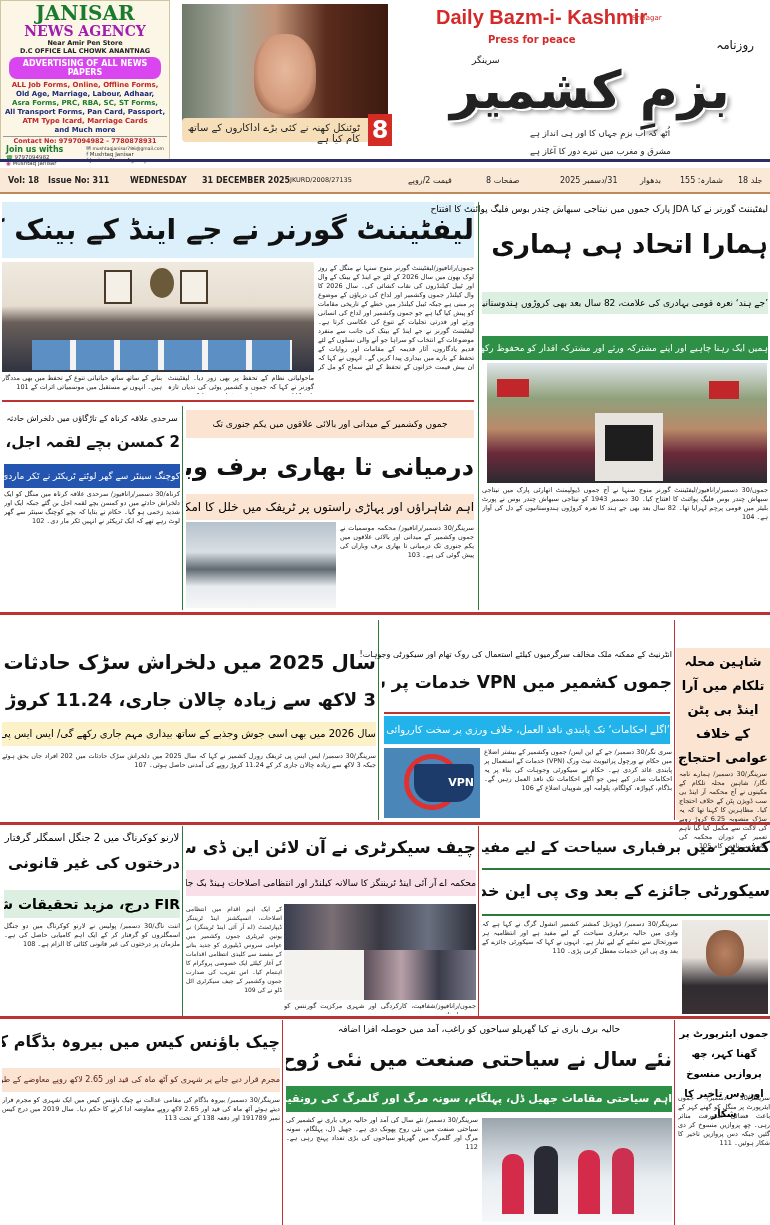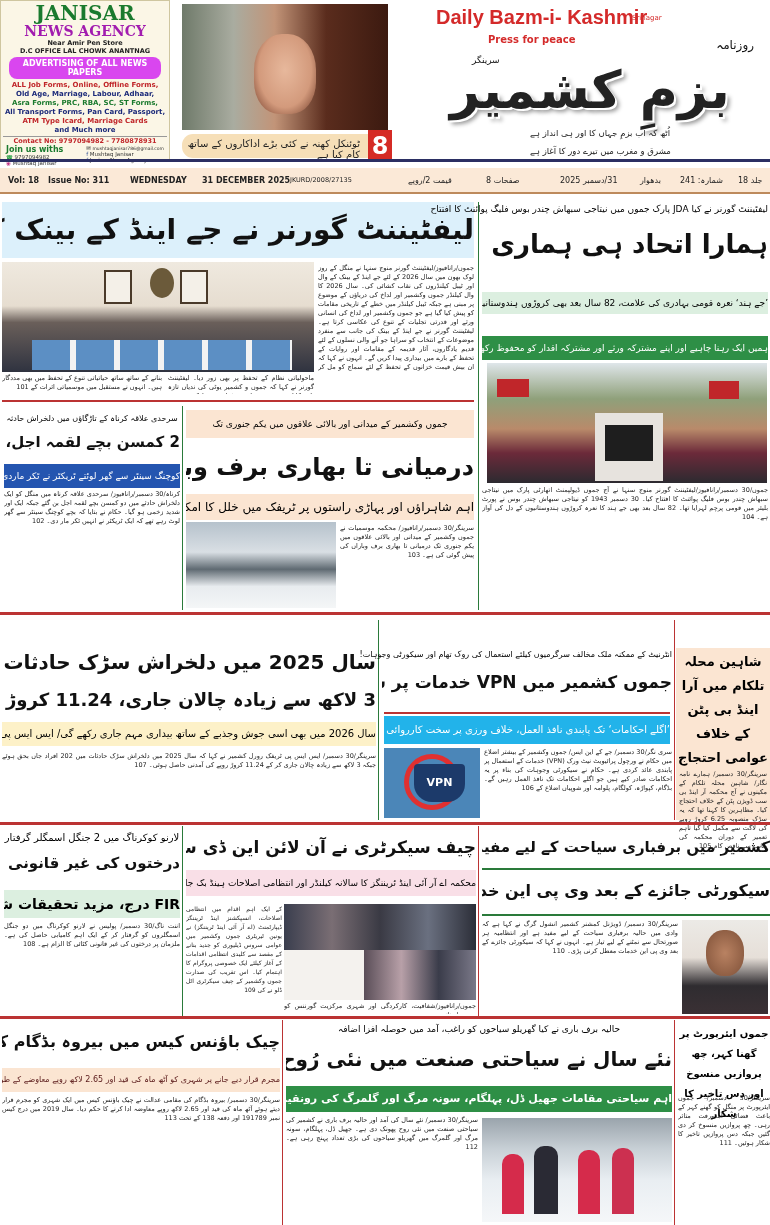--- a/index.html
+++ b/index.html
@@ -18,21 +18,21 @@
   #ad-sub { color: #a21caf; font-weight: bold; font-size: 14px; line-height: 16px; font-family: "DejaVu Serif", serif; }
   #ad-addr1, #ad-addr2 { font-size: 6.5px; font-weight: bold; color: #222; line-height: 8px; }
   #ad-banner { background: #d946ef; color: #fff; font-size: 8px; font-weight: bold; border-radius: 8px; margin: 2px 6px; padding: 2px 0; }
   .ad-line { font-size: 7px; font-weight: bold; line-height: 9px; }
   #ad-contact { font-size: 6.5px; color: #c0262a; font-weight: bold; border-top: 1px solid #999; margin-top: 1px; }
   #ad-join { font-size: 8px; color: #1a7a2e; font-weight: bold; text-align: left; }
   .ad-small { font-size: 5.5px; color: #333; text-align: left; }
 
   #teaser-photo { left: 182px; top: 4px; width: 206px; height: 126px; background: linear-gradient(90deg,#6f7a6a 0%, #a9aca0 25%, #c29478 45%, #5a2c1d 70%, #3c1a10 100%); }
   #teaser-face { position: absolute; left: 72px; top: 30px; width: 62px; height: 80px; background: radial-gradient(ellipse at 50% 45%, #e7b89c 0%, #d39a7c 60%, #6b3624 100%); border-radius: 45% 45% 40% 40%; }
-  #teaser-bar { left: 182px; top: 134px; width: 210px; height: 24px; background: #f6dfb8; border-radius: 11px; }
+  #teaser-bar { left: 182px; top: 118px; width: 210px; height: 24px; background: #f6dfb8; border-radius: 4px; }
   #teaser-caption { position: absolute; right: 32px; top: 4px; font-size: 10px; color: #222; direction: rtl; }
   #teaser-page { position: absolute; right: 0; top: -4px; width: 24px; height: 32px; background: #d52b25; color: #fff; font-weight: bold; font-size: 24px; text-align: center; line-height: 32px; }
 
   #mast { left: 430px; top: 0; width: 340px; height: 160px; }
   #mast-en { position: absolute; left: 6px; top: 6px; color: #d42a2a; font-size: 20px; font-weight: bold; font-family: "Liberation Sans", sans-serif; }
   #mast-city-en { position: absolute; left: 202px; top: 14px; font-size: 7px; color: #d42a2a; }
   #mast-slogan { position: absolute; left: 58px; top: 34px; font-size: 10px; color: #d42a2a; font-weight: bold; }
   #mast-daily-ur { position: absolute; right: 16px; top: 38px; font-size: 12px; color: #111; }
   #mast-city-ur { position: absolute; left: 42px; top: 55px; font-size: 9px; color: #111; }
   #mast-ur { position: absolute; left: 20px; top: 60px; width: 320px; text-align: left; font-size: 52px; font-weight: bold; color: #222; text-shadow: 2px 2px 0 #fff, 4px 4px 4px #999; direction: rtl; white-space: nowrap; }
@@ -110,21 +110,21 @@
 <div id="datebar" class="abs">
   <span class="db-item" style="left:8px">Vol: 18</span>
   <span class="db-item" style="left:48px">Issue No: 311</span>
   <span class="db-item" style="left:130px">WEDNESDAY</span>
   <span class="db-item" style="left:202px">31  DECEMBER 2025</span>
   <span class="db-item" style="left:290px;font-weight:normal;font-size:6.5px">JKURD/2008/27135</span>
   <span class="db-item db-ur" style="left:408px">قیمت 2/روپے</span>
   <span class="db-item db-ur" style="left:486px">صفحات 8</span>
   <span class="db-item db-ur" style="left:560px">31/دسمبر 2025</span>
   <span class="db-item db-ur" style="left:640px">بدھوار</span>
-  <span class="db-item db-ur" style="left:680px">شمارہ: 241</span>
+  <span class="db-item db-ur" style="left:680px">شمارہ: 155</span>
   <span class="db-item db-ur" style="left:738px">جلد 18</span>
 </div>
 
 <div class="abs box-lightblue" style="left:2px;top:202px;width:472px;height:56px;">
   <div class="hl-big urdu" style="font-size:28px;line-height:56px;">لیفٹیننٹ گورنر نے جے اینڈ کے بینک کیلنڈر 2026 کی نقاب کشائی کی</div>
 </div>
 <div class="abs photo" style="left:2px;top:262px;width:312px;height:110px;background:linear-gradient(180deg,#efe9df 0%,#e6ddd0 40%,#6a5f5a 55%,#2f3340 100%);">
   <div style="position:absolute;left:102px;top:8px;width:28px;height:34px;background:#f4f0e8;border:2px solid #4a3a2a;"></div>
   <div style="position:absolute;left:178px;top:8px;width:28px;height:34px;background:#f4f0e8;border:2px solid #4a3a2a;"></div>
   <div style="position:absolute;left:148px;top:6px;width:24px;height:30px;background:#6b5a3a;border-radius:50%;"></div>
@@ -170,21 +170,21 @@
 <div class="abs body-text" style="left:2px;top:752px;width:374px;height:64px;">سرینگر/30 دسمبر/ ایس ایس پی ٹریفک رورل کشمیر نے کہا کہ سال 2025 میں دلخراش سڑک حادثات میں 202 افراد جاں بحق ہوئے جبکہ 3 لاکھ سے زیادہ چالان جاری کر کے 11.24 کروڑ روپے کی آمدنی حاصل ہوئی۔ 107</div>
 
 <div class="abs vline" style="left:378px;top:620px;height:200px;"></div>
 
 <div class="abs urdu" style="left:382px;top:650px;width:290px;font-size:8px;text-align:center;white-space:nowrap;">انٹرنیٹ کے ممکنہ ملک مخالف سرگرمیوں کیلئے استعمال کی روک تھام اور سیکورٹی وجوہات!</div>
 <div class="abs hl-big urdu" style="left:382px;top:664px;width:290px;font-size:17px;line-height:36px;">جموں کشمیر میں VPN خدمات پر سختی کیساتھ پابندی عائد</div>
 <div class="abs rule-red" style="left:384px;top:712px;width:286px;"></div>
 <div class="abs box-cyan urdu" style="left:384px;top:716px;width:286px;height:28px;font-size:10px;text-align:center;line-height:28px;white-space:nowrap;overflow:hidden;">’اگلے احکامات‘ تک پابندی نافذ العمل، خلاف ورزی پر سخت کارروائی کی جائیگی: حکام</div>
 <div class="abs" style="left:384px;top:748px;width:96px;height:70px;background:#4b86b8;">
   <div style="position:absolute;left:20px;top:6px;width:56px;height:56px;border:5px solid #e03030;border-radius:50%;"></div>
-  <div style="position:absolute;left:30px;top:16px;width:51px;height:38px;background:#1c3a6a;border-radius:4px 4px 18px 18px;color:#fff;font-weight:bold;font-size:11px;text-align:center;line-height:38px;">VPN</div>
+  <div style="position:absolute;left:30px;top:16px;width:60px;height:38px;background:#1c3a6a;border-radius:4px 4px 18px 18px;color:#fff;font-weight:bold;font-size:11px;text-align:right;line-height:38px;">VPN</div>
 </div>
 <div class="abs body-text" style="left:484px;top:748px;width:188px;height:70px;">سری نگر/30 دسمبر/ جے کے این ایس/ جموں وکشمیر کے بیشتر اضلاع میں حکام نے ورچول پرائیویٹ نیٹ ورک (VPN) خدمات کے استعمال پر پابندی عائد کردی ہے۔ حکام نے سیکورٹی وجوہات کی بناء پر یہ احکامات صادر کیے ہیں جو اگلے احکامات تک نافذ العمل رہیں گے۔ بڈگام، کپواڑہ، کولگام، پلوامہ اور شوپیاں اضلاع کے 106</div>
 
 <div class="abs vline-red" style="left:674px;top:620px;height:200px;"></div>
 
 <div class="abs box-peach" style="left:676px;top:648px;width:94px;height:172px;">
   <div class="urdu" style="font-size:13px;font-weight:bold;text-align:center;line-height:24px;padding:2px 2px 0;">شاہین محلہ تلکام میں آرا اینڈ بی پٹن کے خلاف عوامی احتجاج</div>
   <div class="body-text" style="padding:0 3px;height:94px;">سرینگر/30 دسمبر/ ہمارے نامہ نگار/ شاہین محلہ تلکام کے مکینوں نے آج محکمہ آر اینڈ بی سب ڈویژن پٹن کے خلاف احتجاج کیا۔ مظاہرین کا کہنا تھا کہ یہ سڑک منصوبہ 6.25 کروڑ روپے کی لاگت سے مکمل کیا گیا تاہم تعمیر کے دوران محکمہ کی جانب سے ناقص کام 105</div>
 </div>
 

